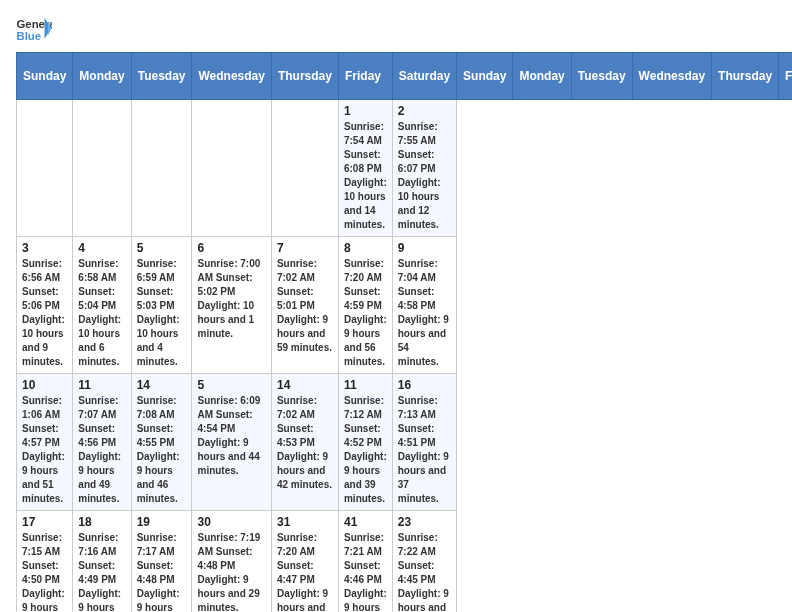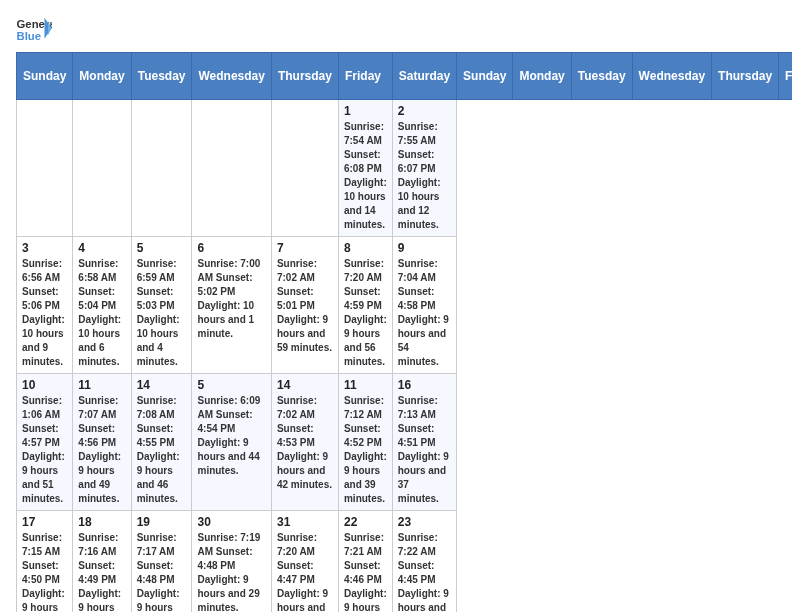--- a/index.html
+++ b/index.html
@@ -250,21 +250,21 @@
 Sunset: 4:48 PM
 Daylight: 9 hours and 29 minutes.</div>
         </td>
         <td>
           <div class="day-number">31</div>
           <div class="day-info">Sunrise: 7:20 AM
 Sunset: 4:47 PM
 Daylight: 9 hours and 27 minutes.</div>
         </td>
         <td>
-          <div class="day-number">22</div>
+          <div class="day-number">41</div>
           <div class="day-info">Sunrise: 7:21 AM
 Sunset: 4:46 PM
 Daylight: 9 hours and 25 minutes.</div>
         </td>
         <td>
           <div class="day-number">23</div>
           <div class="day-info">Sunrise: 7:22 AM
 Sunset: 4:45 PM
 Daylight: 9 hours and 23 minutes.</div>
         </td>

